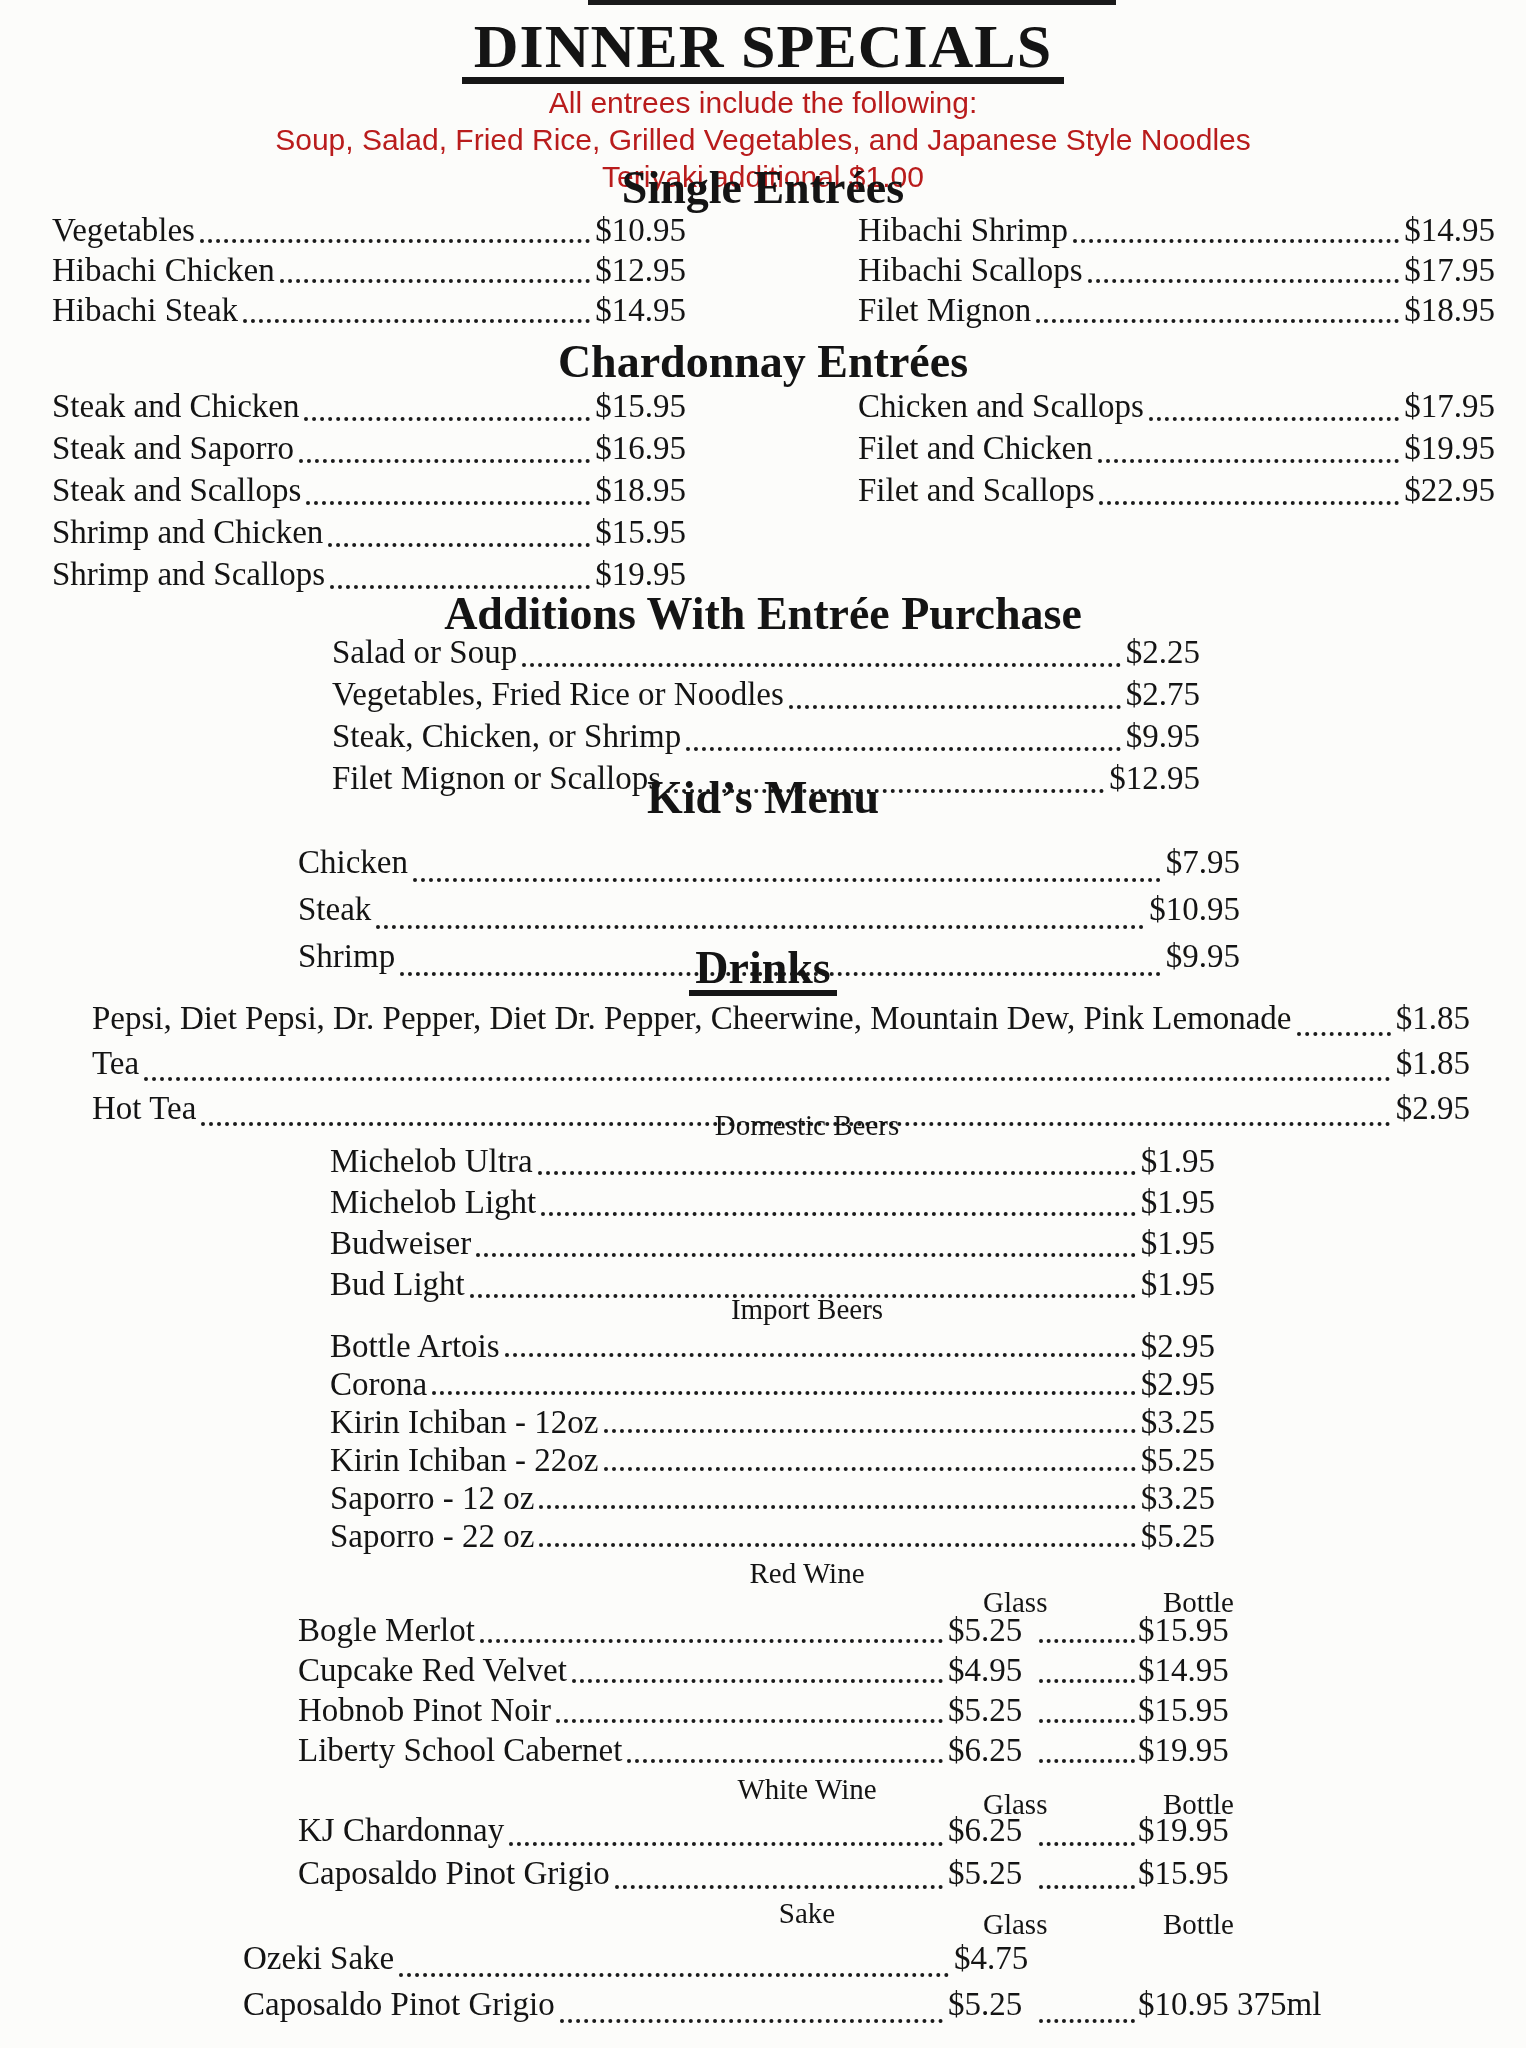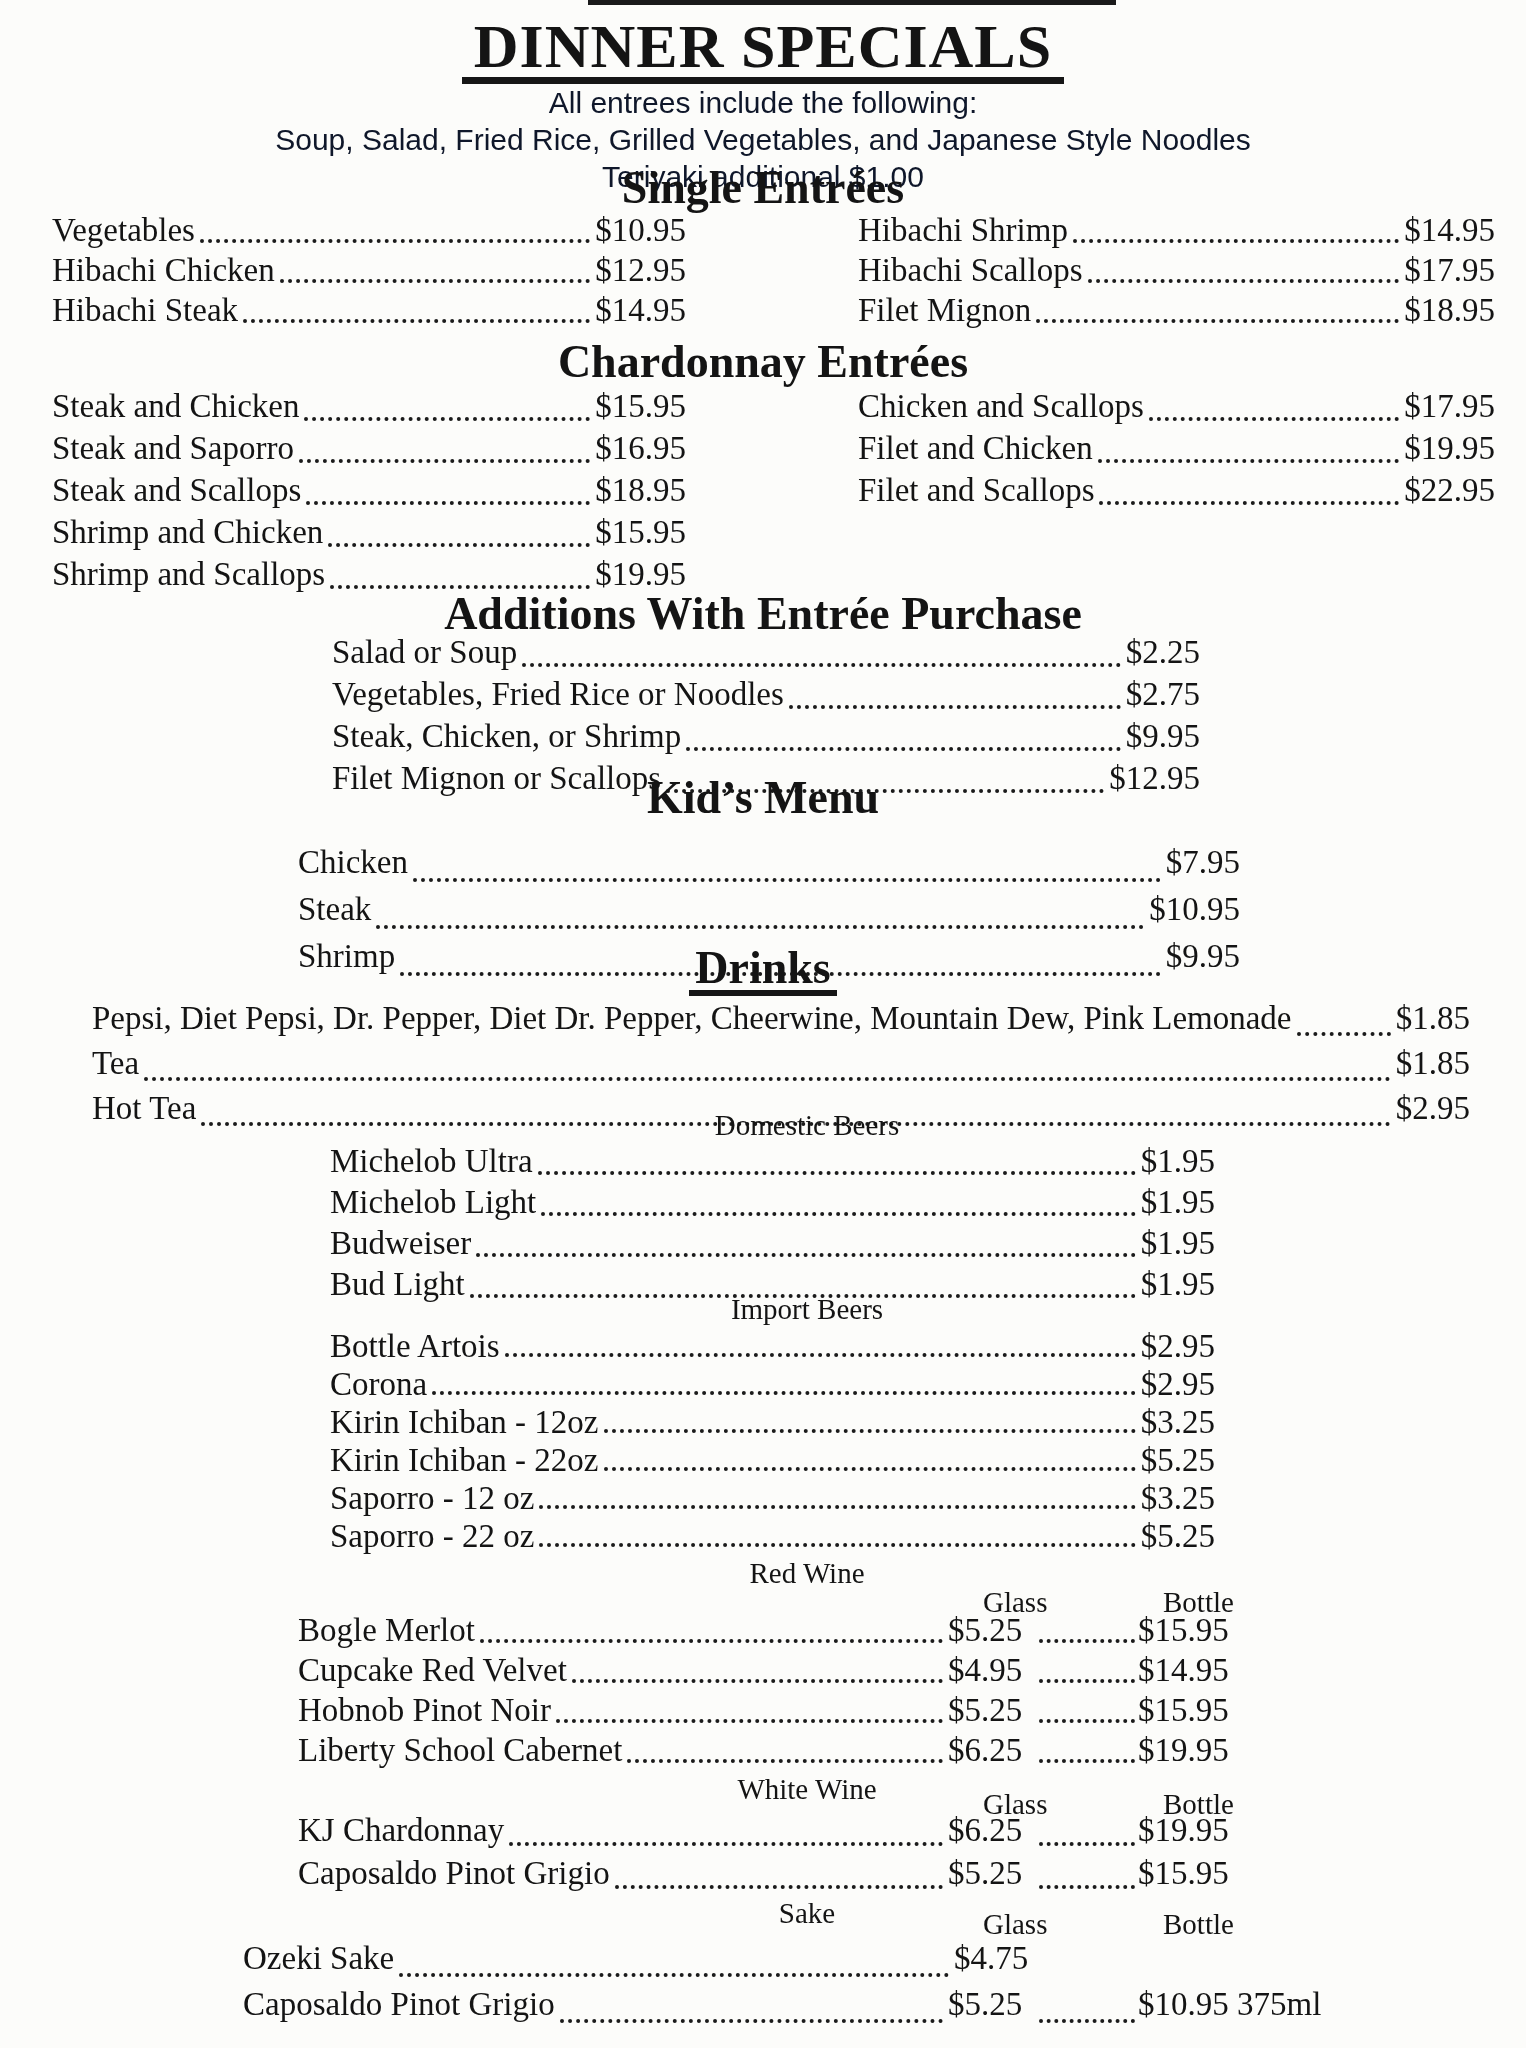--- a/index.html
+++ b/index.html
@@ -13,21 +13,21 @@
     overflow:hidden;
   }
   .scan-strip{position:absolute;top:0;left:588px;width:528px;height:5px;background:#1a1a1a;}
 
   .abs{position:absolute;left:0;width:100%;}
   .center{text-align:center;}
 
   
   .h-title{font-size:62px;font-weight:bold;line-height:60px;letter-spacing:1px;
            display:inline-block;border-bottom:7px solid #161616;padding:0 12px 1px;}
-  .sub{font-family:"Liberation Sans","DejaVu Sans",sans-serif;font-size:30px;line-height:37px;color:#0f172a;}
+  .sub{font-family:"Liberation Sans","DejaVu Sans",sans-serif;font-size:30px;line-height:37px;color:#b91c1c;}
   .h-bold{font-size:46px;font-weight:bold;line-height:44px;}
   .h-bold-u{display:inline-block;border-bottom:6px solid #161616;padding:0 6px 0;}
   .h-reg{font-size:29px;font-weight:normal;line-height:42px;padding-left:44px;}
   .kids-sub{font-size:32px;line-height:34px;}
 
   
   .rows .row{display:flex;font-size:33px;}
   .rows .label,.rows .price{white-space:nowrap;}
   .rows .dots{flex:1;border-bottom:4px dotted #1b1b1b;margin:0 5px 9px 5px;min-width:20px;}
 

